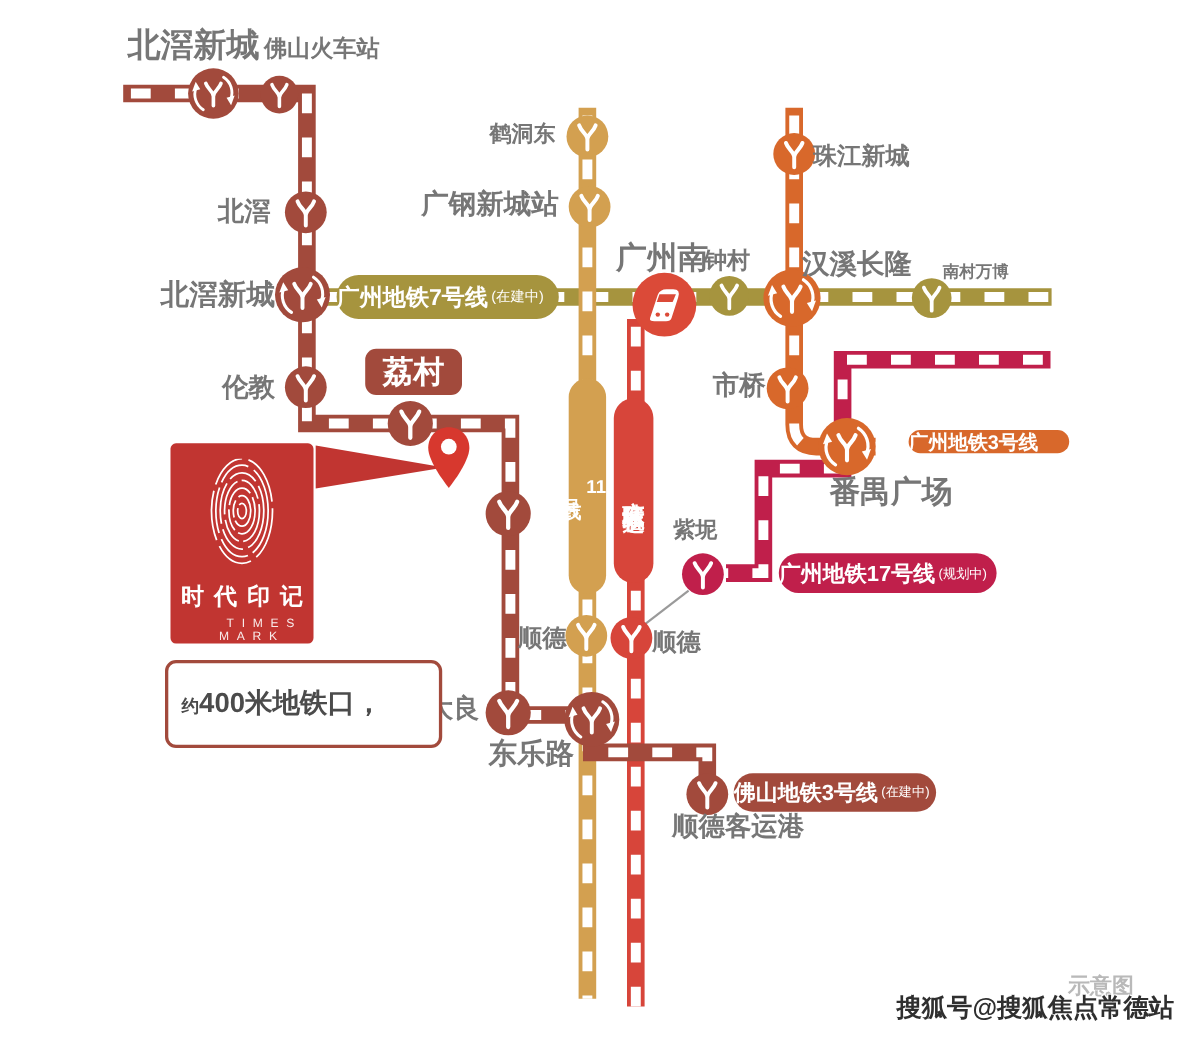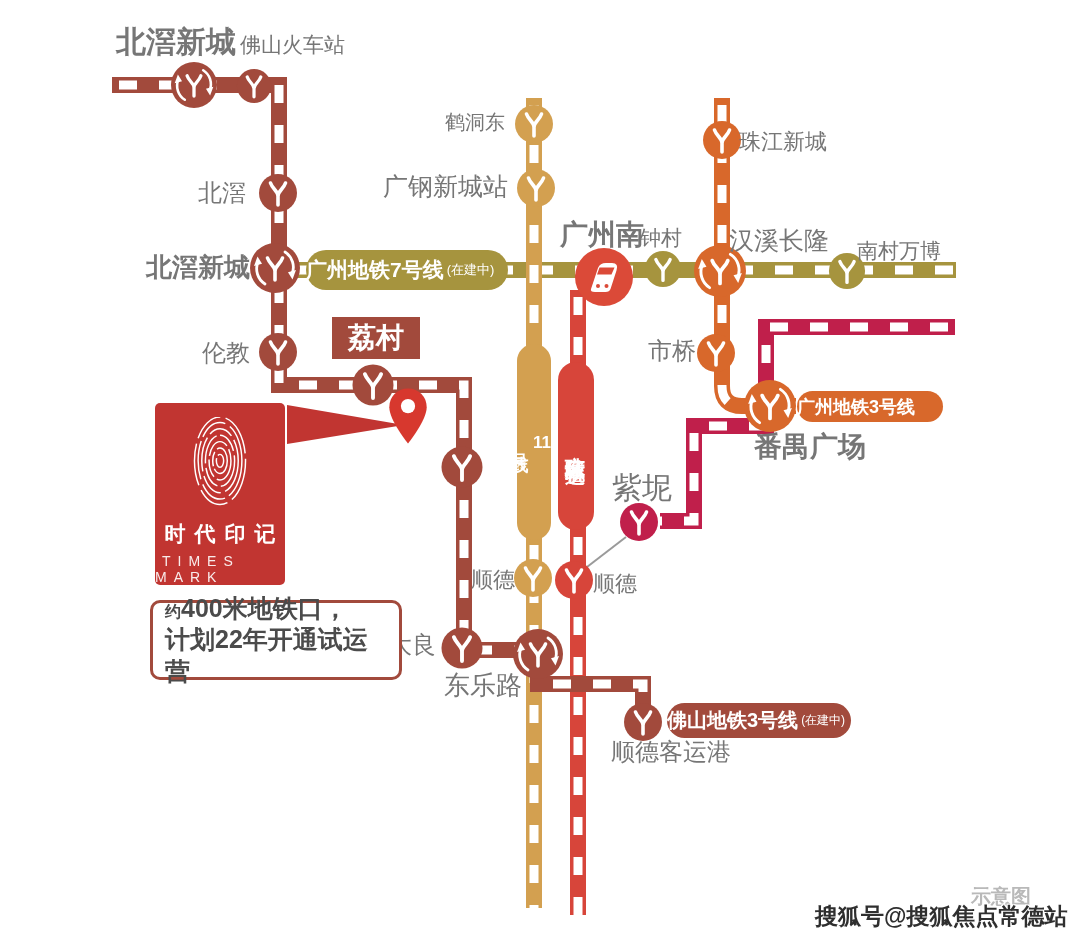--- a/index.html
+++ b/index.html
@@ -9,34 +9,34 @@
   html,body{margin:0;padding:0;background:#fff;}
   body{font-family:"Liberation Sans","DejaVu Sans",sans-serif;}
   #stage{position:relative;width:1080px;height:943px;background:#fff;overflow:hidden;}
   svg.map{position:absolute;left:0;top:0;z-index:1;}
   .lb{fill:none;stroke-width:16;}
   .lw{fill:none;stroke:#fff;stroke-width:9;stroke-dasharray:18 22;stroke-dashoffset:-7;}
   .s-gz7{stroke:var(--gz7);} .s-gz3{stroke:var(--gz3);} .s-gz17{stroke:var(--gz17);}
   .s-fs3{stroke:var(--fs3);} .s-fs11{stroke:var(--fs11);} .s-gzic{stroke:var(--gzic);}
   .c-gz7{color:var(--gz7);} .c-gz3{color:var(--gz3);} .c-gz17{color:var(--gz17);}
   .c-fs3{color:var(--fs3);} .c-fs11{color:var(--fs11);} .c-gzic{color:var(--gzic);}
-  .lbl{position:absolute;z-index:2;color:var(--gray);font-weight:400;white-space:nowrap;line-height:1.05;}
+  .lbl{position:absolute;z-index:2;color:var(--gray);font-weight:700;white-space:nowrap;line-height:1.05;}
   .pill{position:absolute;z-index:3;display:flex;align-items:center;gap:3px;
         color:#fff;border-radius:999px;white-space:nowrap;font-weight:bold;}
   .pill .st{font-weight:normal;}
   .vpill{position:absolute;z-index:3;display:flex;flex-direction:column;align-items:center;justify-content:center;
          color:#fff;border-radius:999px;white-space:nowrap;font-weight:bold;
          writing-mode:vertical-rl;text-orientation:mixed;letter-spacing:2px;}
   .tcu{text-combine-upright:all;}
   .box{position:absolute;z-index:3;display:flex;align-items:center;justify-content:center;
-       background:var(--fs3);color:#fff;font-weight:bold;border-radius:0;}
+       background:var(--fs3);color:#fff;font-weight:bold;border-radius:10px;}
   .logo{position:absolute;z-index:4;background:var(--logo);border-radius:5px;
         display:flex;flex-direction:column;align-items:center;justify-content:flex-start;color:#fff;}
   .logo .cn{font-size:21px;font-weight:bold;letter-spacing:9px;margin-top:10px;text-indent:9px;}
-  .logo .en{font-size:14px;letter-spacing:7px;margin-top:5px;color:rgba(255,255,255,.9);text-indent:7px;}
+  .logo .en{font-size:11px;letter-spacing:7px;margin-top:5px;color:rgba(255,255,255,.9);text-indent:7px;padding-left:44px;}
   .notebox{position:absolute;z-index:4;border:3px solid var(--fs3);border-radius:10px;background:#fff;
            color:var(--note);font-weight:700;display:flex;flex-direction:column;justify-content:center;
            padding:6px 12px;line-height:1.25;}
   .wm{position:absolute;z-index:6;font-weight:bold;color:#2f2f2f;white-space:nowrap;
       text-shadow:1px 1px 0 #fff,-1px -1px 0 #fff,1px -1px 0 #fff,-1px 1px 0 #fff,2px 2px 0 #fff;}
   .sy{position:absolute;z-index:6;color:#b9b9b9;font-weight:600;white-space:nowrap;}
 </style>
 </head>
 <body>
 
@@ -129,37 +129,41 @@
   <div class="lbl" style="left:116px;top:26px;font-size:30px;font-weight:bold;">北滘新城</div>
   <div class="lbl" style="left:240px;top:34px;font-size:21px;">佛山火车站</div>
   <div class="lbl" style="left:198px;top:180px;font-size:24px;">北滘</div>
   <div class="lbl" style="left:146px;top:254px;font-size:26px;font-weight:bold;">北滘新城</div>
   <div class="lbl" style="left:202px;top:340px;font-size:24px;">伦教</div>
   <div class="lbl" style="left:445px;top:112px;font-size:20px;">鹤洞东</div>
   <div class="lbl" style="left:383px;top:173px;font-size:25px;">广钢新城站</div>
   <div class="lbl" style="left:560px;top:220px;font-size:28px;font-weight:bold;">广州南</div>
   <div class="lbl" style="left:640px;top:227px;font-size:21px;">钟村</div>
   <div class="lbl" style="left:729px;top:227px;font-size:25px;">汉溪长隆</div>
-  <div class="lbl" style="left:857px;top:240px;font-size:21px;text-align:right;">南村万博</div>
+  <div class="lbl" style="left:857px;top:240px;font-size:15px;text-align:right;">南村万博</div>
   <div class="lbl" style="left:739px;top:130px;font-size:22px;">珠江新城</div>
   <div class="lbl" style="left:648px;top:338px;font-size:24px;">市桥</div>
   <div class="lbl" style="left:754px;top:432px;font-size:28px;font-weight:bold;">番禺广场</div>
-  <div class="lbl" style="left:612px;top:472px;font-size:30px;">紫坭</div>
+  <div class="lbl" style="left:612px;top:472px;font-size:20px;">紫坭</div>
   <div class="lbl" style="left:471px;top:568px;font-size:22px;">顺德</div>
   <div class="lbl" style="left:593px;top:572px;font-size:22px;">顺德</div>
   <div class="lbl" style="left:388px;top:632px;font-size:24px;">大良</div>
   <div class="lbl" style="left:444px;top:672px;font-size:26px;">东乐路</div>
   <div class="lbl" style="left:611px;top:739px;font-size:24px;">顺德客运港</div>
 
   <div class="pill" style="left:306px;top:250px;width:202px;height:40px;background:var(--gz7);font-size:21px;">
     <span>广州地铁7号线</span>
     <span class="st" style="font-size:13px;">(在建中)</span>
   </div>
-  <div class="pill" style="left:797px;top:391px;width:146px;height:31px;background:var(--gz3);font-size:18px;">
+  <div class="pill" style="left:826px;top:391px;width:146px;height:21px;background:var(--gz3);font-size:18px;">
     <span>广州地铁3号线</span>
+  </div>
+  <div class="pill" style="left:708px;top:503px;width:198px;height:36px;background:var(--gz17);font-size:20px;">
+    <span>广州地铁17号线</span>
+    <span class="st" style="font-size:12px;">(规划中)</span>
   </div>
   <div class="pill" style="left:667px;top:703px;width:184px;height:35px;background:var(--fs3);font-size:20px;">
     <span>佛山地铁3号线</span>
     <span class="st" style="font-size:12px;">(在建中)</span>
   </div>
   <div class="vpill" style="left:517px;top:344px;width:34px;height:196px;background:var(--fs11);font-size:17px;">
     <span>佛山地铁</span>
       <span class="tcu">11</span>
       <span>号线</span>
     <span class="st" style="font-size:11px;letter-spacing:1px;">(规划中)</span>
@@ -188,19 +192,18 @@
   <svg style="position:absolute;left:283px;top:398px;z-index:4;" width="126" height="54" viewBox="0 0 126 54">
     <polygon points="4,7 4,46 121,27" fill="var(--logo)"></polygon>
   </svg>
   <svg style="position:absolute;left:386px;top:386px;z-index:5;" width="44" height="60" viewBox="0 0 40 54">
     <path d="M20 2 C10 2 3 9.5 3 19 C3 31 20 52 20 52 C20 52 37 31 37 19 C37 9.5 30 2 20 2 Z" fill="var(--pin)"></path>
     <circle cx="20" cy="18" r="6.5" fill="#fff"></circle>
   </svg>
 
   <div class="notebox" style="left:150px;top:600px;width:222px;height:62px;font-size:25px;">
     <div><span style="font-size:16px;">约</span><span>400米地铁口，</span></div>
-    <div>计划22年开通试运营</div>
   </div>
 
   <div class="sy" style="left:971px;top:883px;font-size:20px;">示意图</div>
   <div class="wm" style="left:815px;top:901px;font-size:23px;">搜狐号@搜狐焦点常德站</div>
 
 </div>
 
 </body></html>

